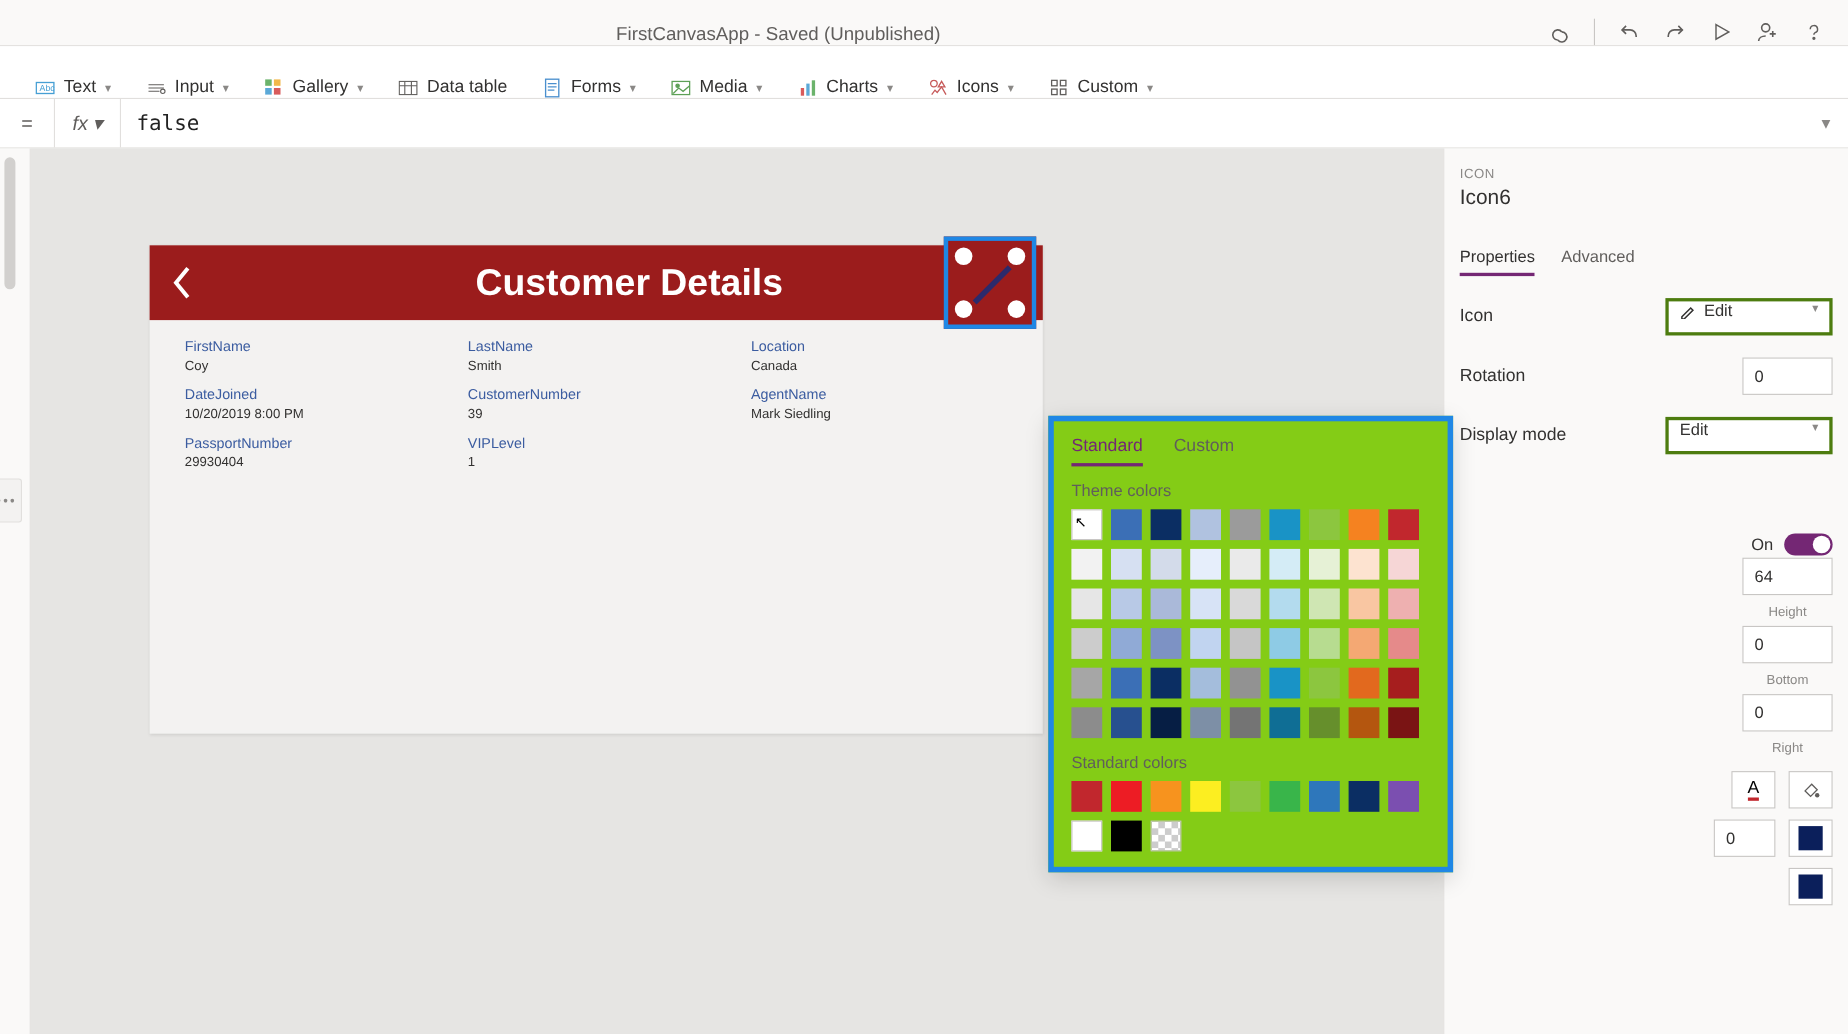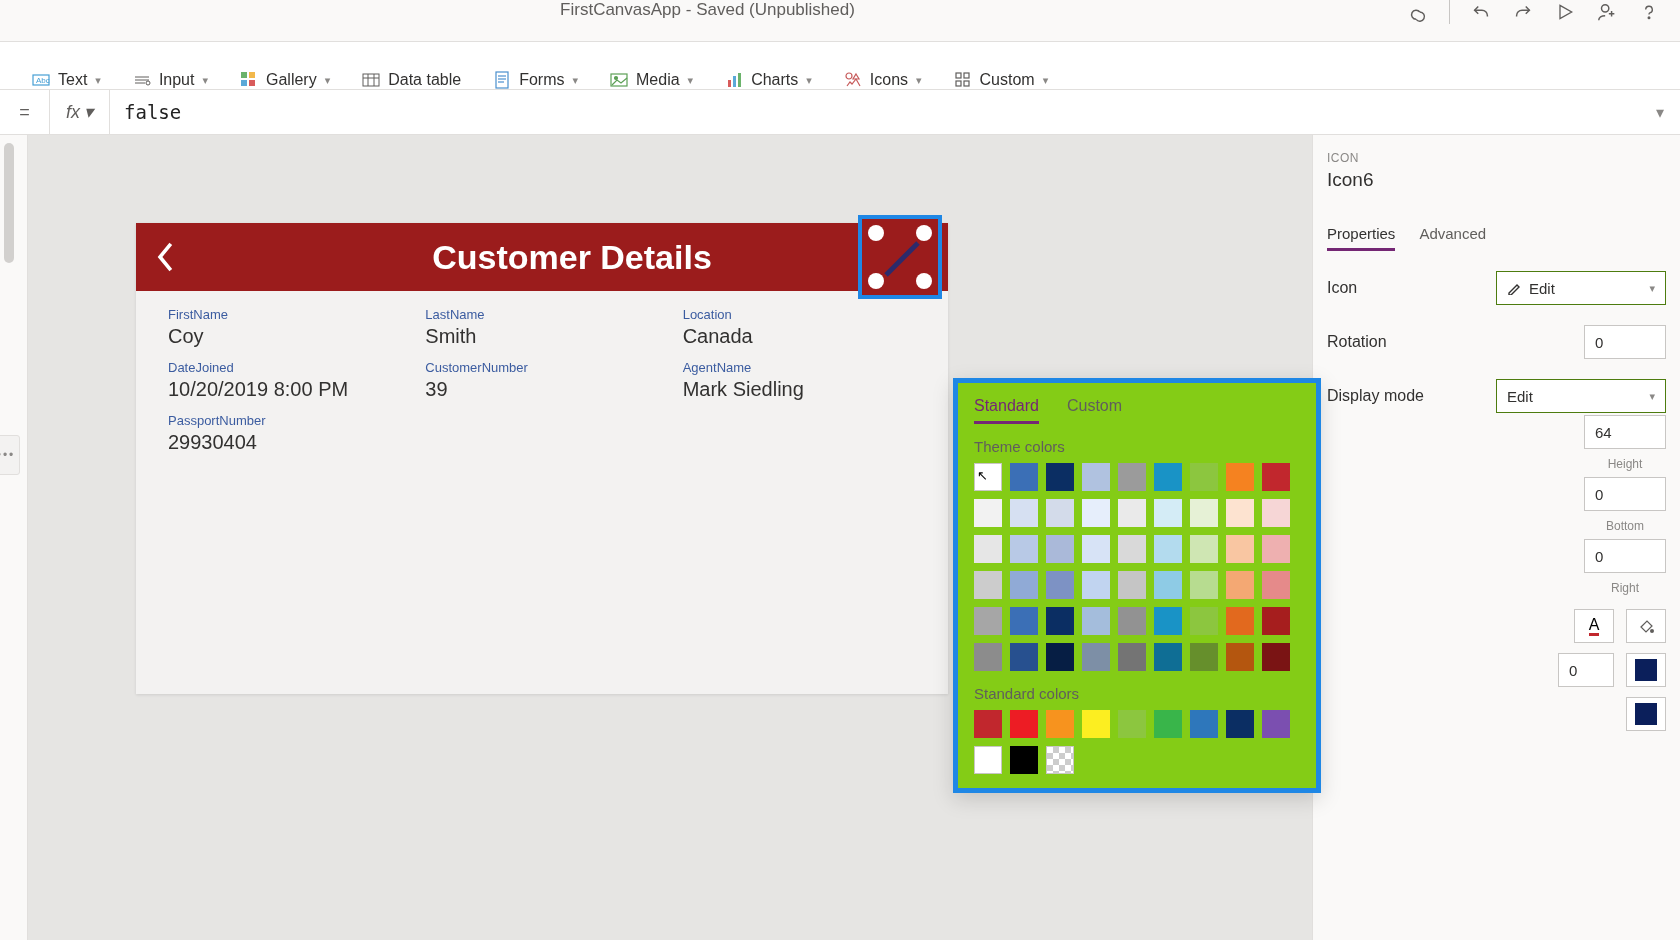--- a/index.html
+++ b/index.html
@@ -1,18 +1,18 @@
 <!DOCTYPE html>
 <html><head>
 <meta charset="utf-8">
 <style>
 *{box-sizing:border-box;margin:0;padding:0;font-family:'Segoe UI',Arial,sans-serif}
 body{background:#f3f2f1;width:1680px;height:940px;overflow:hidden;position:relative}
 
-.titlebar{height:42px;background:#faf9f8;display:flex;align-items:flex-start;border-bottom:1px solid #e1dfdd;padding:0 8px}
+.titlebar{height:42px;background:#faf9f8;display:flex;align-items:flex-end;border-bottom:1px solid #e1dfdd;padding:0 8px}
 .title-center{flex:1;text-align:center;color:#605e5c;font-size:17px}
 .title-actions{display:flex;gap:20px;align-items:center;padding-right:12px}
 .title-actions .ticon{width:22px;height:22px;color:#605e5c;display:flex;align-items:center;justify-content:center;cursor:pointer}
 
 .ribbon{height:48px;background:#fff;border-bottom:1px solid #e1dfdd;display:flex;align-items:flex-end;padding-left:32px;gap:32px}
 .ritem{display:flex;align-items:center;gap:8px;color:#323130;font-size:16px;cursor:pointer}
 .ritem .dd{color:#8a8886;font-size:11px}
 .ric{width:18px;height:18px;display:inline-flex;align-items:center;justify-content:center}
 
 .fbar{height:45px;background:#fff;border-bottom:1px solid #e1dfdd;display:flex;align-items:center}
@@ -30,30 +30,30 @@
 .form-card{position:absolute;left:108px;top:88px;width:812px;background:#f3f2f1;box-shadow:0 1px 3px rgba(0,0,0,0.1)}
 .form-hdr{height:68px;background:#9b1c1c;display:flex;align-items:center;color:#fff;position:relative}
 .back-ic{width:60px;display:flex;align-items:center;justify-content:center}
 .hdr-title{flex:1;text-align:center;font-size:34px;font-weight:600}
 .edit-sel{position:absolute;left:830px;top:80px;width:84px;height:84px;border:4px solid #1f87e5;background:#9b1c1c;display:flex;flex-direction:column;justify-content:space-between;padding:6px}
 .edit-sel .row{display:flex;justify-content:space-between}
 .edit-sel .dot{width:16px;height:16px;background:#fff;border-radius:50%}
 .edit-sel .diag{position:absolute;left:18px;top:18px;width:44px;height:44px}
 .form-body{padding:16px 32px 240px;display:grid;grid-template-columns:repeat(3,1fr);gap:12px 24px}
 .fld .lbl{font-size:13px;color:#3b5ca0}
-.fld .val{font-size:20px;color:#323130;margin-top:3px}
+.fld .val{font-size:12px;color:#323130;margin-top:3px}
 
 .rpane .kicker{font-size:12px;color:#8a8886;letter-spacing:.5px}
 .rpane .name{font-size:19px;color:#323130;margin-top:4px}
 .tabs{display:flex;gap:24px;margin-top:34px}
 .tab{font-size:15px;color:#605e5c;padding-bottom:6px;cursor:pointer}
 .tab.active{color:#323130;border-bottom:3px solid #742774}
 .proprow{display:flex;align-items:center;justify-content:space-between;margin-top:20px}
 .proprow .pl{font-size:16px;color:#323130}
-.propsel{width:170px;height:34px;border:1px solid #4d7c0f;background:#fff;display:flex;align-items:center;padding:0 10px;font-size:15px;color:#323130;justify-content:space-between}
+.propsel{width:152px;height:34px;border:3px solid #4d7c0f;background:#fff;display:flex;align-items:flex-start;padding:0 10px;font-size:15px;color:#323130;justify-content:space-between}
 .propsel .dd{color:#8a8886;font-size:11px}
 .propinp{width:82px;height:34px;border:1px solid #c8c6c4;background:#fff;padding:0 10px;font-size:15px;color:#323130}
 .toggle{width:44px;height:20px;background:#742774;border-radius:11px;position:relative}
 .toggle .knob{position:absolute;right:2px;top:2px;width:16px;height:16px;background:#fff;border-radius:50%}
 .sublbl{font-size:12px;color:#8a8886;text-align:center;margin-top:4px}
 .colorbtn{width:40px;height:34px;border:1px solid #c8c6c4;background:#fff;display:flex;align-items:center;justify-content:center}
 .colorsw{width:22px;height:22px;background:#0b1f5b}
 .stackcol{display:flex;flex-direction:column;align-items:center;gap:4px}
 
 .colorpop{position:absolute;left:953px;top:378px;width:368px;border:5px solid #1f87e5;background:#84cc16;z-index:20;box-shadow:0 6px 20px rgba(0,0,0,.15);padding:14px 16px}
@@ -269,20 +269,24 @@
             <div class="val">39</div>
           </div>
           <div class="fld">
             <div class="lbl">AgentName</div>
             <div class="val">Mark Siedling</div>
           </div>
           <div class="fld">
             <div class="lbl">PassportNumber</div>
             <div class="val">29930404</div>
           </div>
+          <div class="fld">
+            <div class="lbl">VIPLevel</div>
+            <div class="val">1</div>
+          </div>
         </div>
     </div>
 
     <div class="edit-sel">
       <div class="row">
           <div class="dot"></div>
           <div class="dot"></div>
         </div>
       <svg class="diag" viewBox="0 0 44 44">
           <line x1="6" y1="38" x2="38" y2="6" stroke="#2c2a6b" stroke-width="5"></line>
@@ -321,20 +325,29 @@
     </div>
 
     <div class="proprow">
       <div class="pl">Display mode</div>
       <div class="propsel">
         <span>Edit</span>
         <span class="dd">▾</span>
       </div>
     </div>
 
+    <div class="proprow" style="margin-top:72px">
+      <div></div>
+      <div style="display:flex;align-items:center;gap:10px">
+        <span style="font-size:15px;color:#323130">On</span>
+        <div class="toggle">
+            <div class="knob"></div>
+          </div>
+      </div>
+    </div>
 
     <div class="proprow" style="margin-top:2px">
       <div></div>
       <div class="stackcol">
         <input class="propinp" value="64" style="">
         <div class="sublbl">Height</div>
       </div>
     </div>
     <div class="proprow" style="margin-top:6px">
       <div></div>

